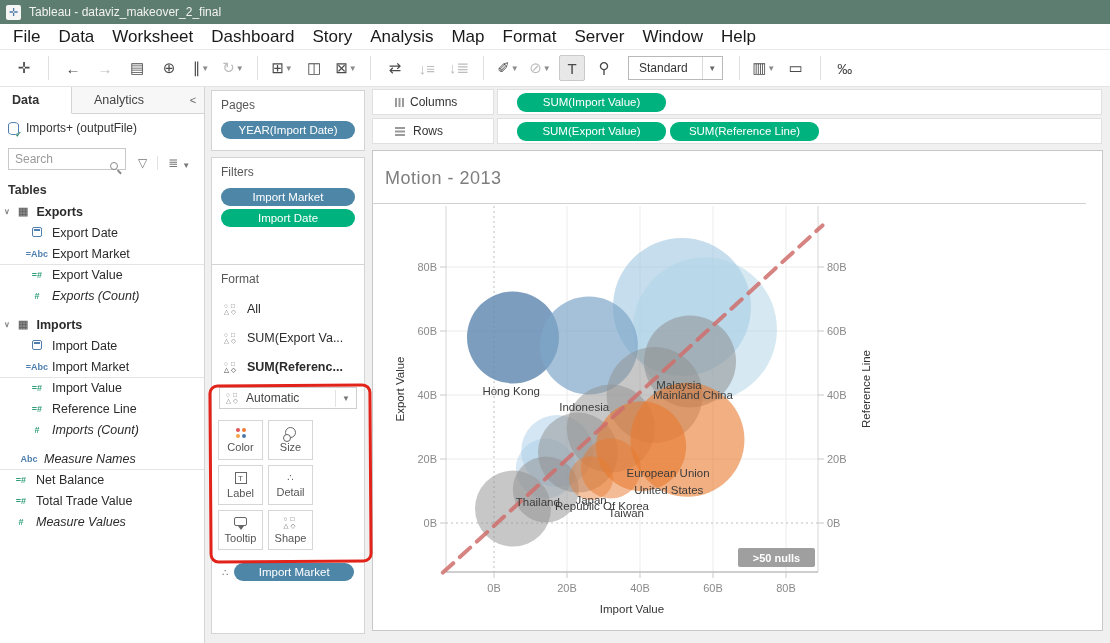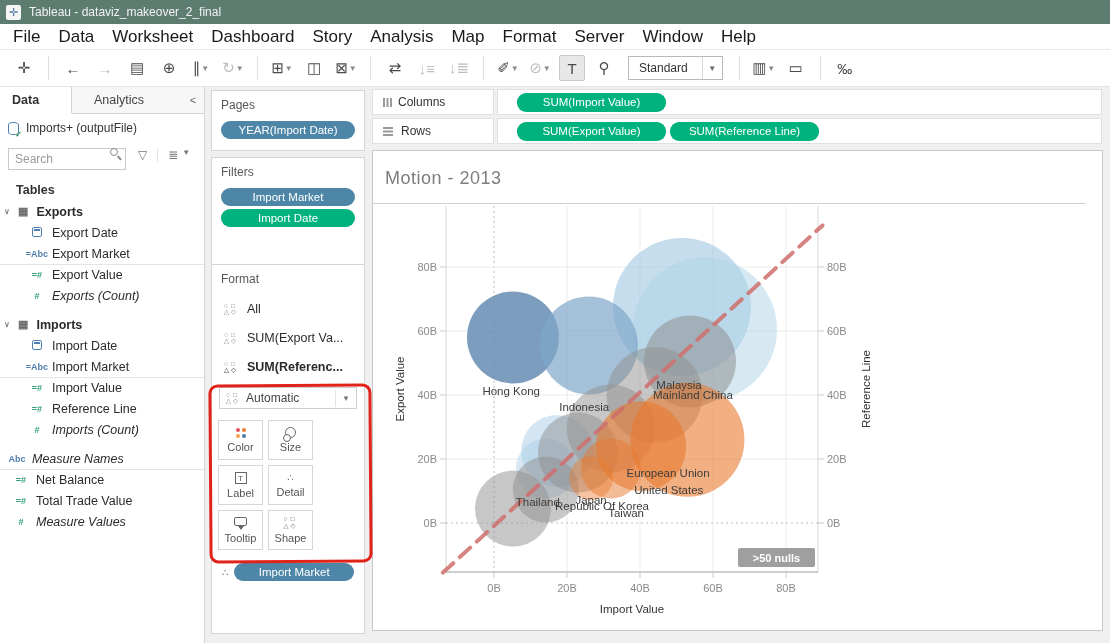--- a/index.html
+++ b/index.html
@@ -28,29 +28,29 @@
 
   
   .datapane { position:absolute; left:0; top:87px; width:205px; height:556px; background:#fff; border-right:1px solid #d4d4d4; }
   .dp-tabs { display:flex; height:27px; border-bottom:1px solid #d4d4d4; }
   .dp-tab-data { width:72px; background:#fff; border-right:1px solid #d4d4d4; border-bottom:1px solid #fff; margin-bottom:-1px; font-weight:bold; font-size:12.5px; display:flex; align-items:center; padding-left:12px; }
   .dp-tab-analytics { flex:1; background:#f7f7f7; font-size:12.5px; color:#444; display:flex; align-items:center; padding-left:22px; }
   .dp-collapse { width:22px; background:#f7f7f7; display:flex; align-items:center; justify-content:center; font-size:11px; color:#666; }
   .dp-conn { height:28px; display:flex; align-items:center; padding-left:8px; font-size:12px; color:#333; }
   .db-icon { width:11px; height:13px; border:1.5px solid #4f7fae; border-radius:5px/3px; margin-right:7px; position:relative; }
   .db-icon::after { content:"✓"; position:absolute; right:-4px; bottom:-5px; font-size:8px; color:#1c7d4d; font-weight:bold; }
-  .dp-search-row { display:flex; align-items:flex-start; padding:6px 6px 4px 8px; }
+  .dp-search-row { display:flex; align-items:flex-end; padding:6px 6px 4px 8px; }
   .dp-search { width:118px; height:22px; border:1px solid #c9c9c9; font-size:12px; padding:0 18px 0 6px; color:#333; }
   .dp-search::placeholder { color:#9a9a9a; }
   .mag-icon { width:8px; height:8px; border:1.5px solid #8a8a8a; border-radius:50%; position:relative; margin-left:-16px; }
   .mag-icon::after { content:""; position:absolute; width:5px; height:1.5px; background:#8a8a8a; transform:rotate(45deg); left:6px; top:8px; }
   .filt-icon { font-size:12px; color:#777; margin-left:20px; }
   .view-icon { font-size:12px; color:#777; margin-left:10px; border-left:1px solid #e2e2e2; padding-left:10px; }
   .view-caret { font-size:8px; color:#777; margin-left:4px; }
-  .dp-tables-hdr { font-size:12.5px; font-weight:bold; padding:9px 0 4px 16px; }
+  .dp-tables-hdr { font-size:12.5px; font-weight:bold; padding:9px 0 4px 8px; }
   .field-row { display:flex; align-items:center; height:21px; font-size:12.5px; color:#2b2b2b; cursor:default; }
   .field-row.group { font-weight:bold; }
   .field-row.italic .fname { font-style:italic; }
   .field-row.septop { border-top:1px solid #e4e4e4; }
   .chev { width:14px; text-align:center; font-size:8px; color:#888; }
   .tbl-icon { font-size:11px; color:#6a6a6a; margin:0 8px 0 4px; }
   .ficon { width:30px; text-align:center; font-size:9px; font-weight:bold; flex-shrink:0; }
   .ficon.blue { color:#4f7fae; } .ficon.green { color:#2e9e78; }
   .cal-icon { display:inline-block; width:10px; height:10px; border:1.5px solid #4f7fae; border-radius:2px; position:relative; }
   .cal-icon::after { content:""; position:absolute; left:1px; right:1px; top:1.5px; height:1.5px; background:#4f7fae; }
@@ -83,21 +83,21 @@
   .shape-icon { display:inline-grid; grid-template-columns:7px 7px; font-size:6.5px; line-height:6.5px; color:#666; }
   .enc-row { display:flex; align-items:center; margin:8px 4px 0 10px; }
   .enc-row .pill { flex:1; margin:0 6px; }
 
   
   .annotation { position:absolute; left:209px; top:384px; width:163px; height:179px; border:3.5px solid #e2231a; border-radius:9px; transform:rotate(-0.4deg); pointer-events:none; z-index:50; }
 
   
   .canvas { position:absolute; left:371px; top:87px; width:739px; height:556px; background:#f0f0f0; }
   .shelf-row { position:absolute; left:1px; height:26px; display:flex; }
-  .shelf-label { width:122px; background:#fff; border:1px solid #e0e0e0; display:flex; align-items:center; padding-left:10px; font-size:12px; color:#333; margin-right:3px; }
+  .shelf-label { width:122px; background:#fff; border:1px solid #e0e0e0; display:flex; align-items:center; padding-left:22px; font-size:12px; color:#333; margin-right:3px; }
   .shelf-body { width:605px; background:#fff; border:1px solid #e0e0e0; display:flex; align-items:center; padding-left:17px; }
   .shelf-body .pill { width:149px; height:19px; margin:0 2px; }
   .vbars { width:2px; height:9px; background:#9a9a9a; box-shadow:3.5px 0 0 #9a9a9a, 7px 0 0 #9a9a9a; margin-right:13px; }
   .hbars { width:10px; height:2px; background:#9a9a9a; box-shadow:0 3.5px 0 #9a9a9a, 0 7px 0 #9a9a9a; margin-right:8px; margin-top:-7px; }
 
   .sheet { position:absolute; left:1px; top:63px; width:731px; height:481px; background:#fff; border:1px solid #c8c8c8; }
   .sheet-title { position:absolute; left:12px; top:17px; font-size:18px; color:#7e7e7e; letter-spacing:.5px; }
   .sheet-divider { position:absolute; left:0; top:52px; width:713px; height:1px; background:#d2d2d2; }
   #chart-svg { position:absolute; left:0; top:0; }
 </style>
@@ -216,21 +216,21 @@
       </div>
       <div class="field-row" style="padding-left: 22px;">
         <span class="ficon green">=#</span>
         <span class="fname">Reference Line</span>
       </div>
       <div class="field-row italic" style="padding-left: 22px;">
         <span class="ficon green">#</span>
         <span class="fname">Imports (Count)</span>
       </div>
       <div class="gap8"></div>
-      <div class="field-row italic" style="padding-left: 2px;">
+      <div class="field-row italic" style="padding-left: 14px;">
         <span class="ficon blue">Abc</span>
         <span class="fname">Measure Names</span>
       </div>
       <div class="field-row septop" style="padding-left: 6px;">
         <span class="ficon green">=#</span>
         <span class="fname">Net Balance</span>
       </div>
       <div class="field-row" style="padding-left: 6px;">
         <span class="ficon green">=#</span>
         <span class="fname">Total Trade Value</span>

